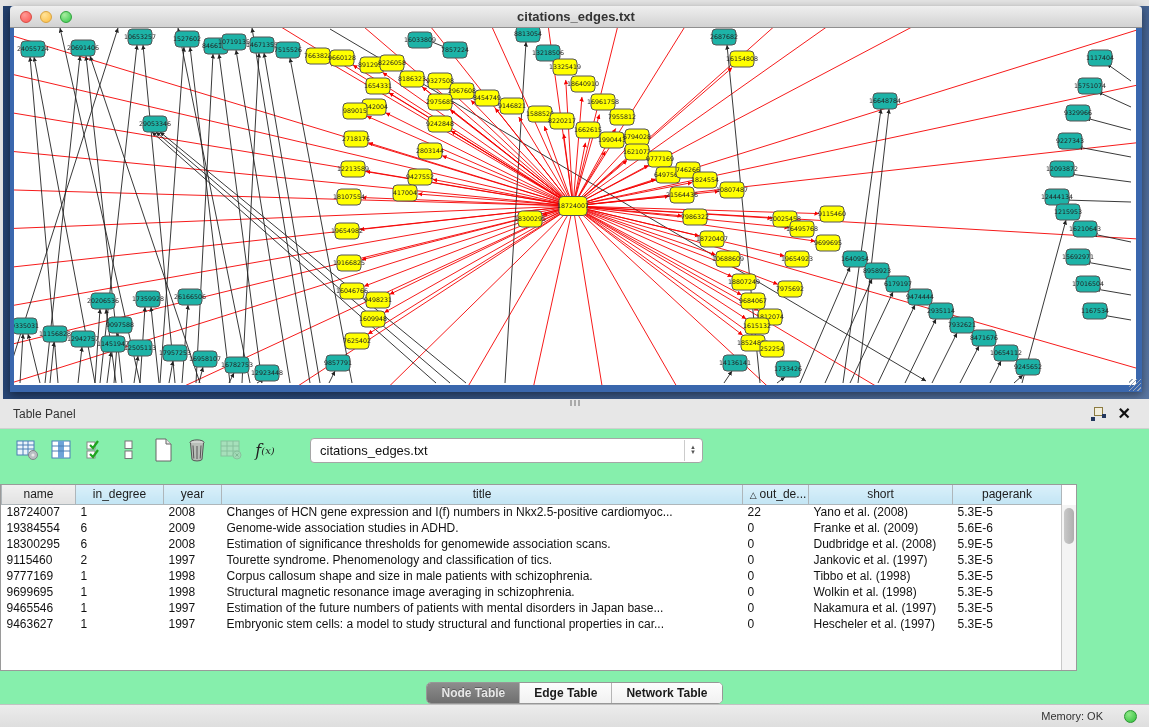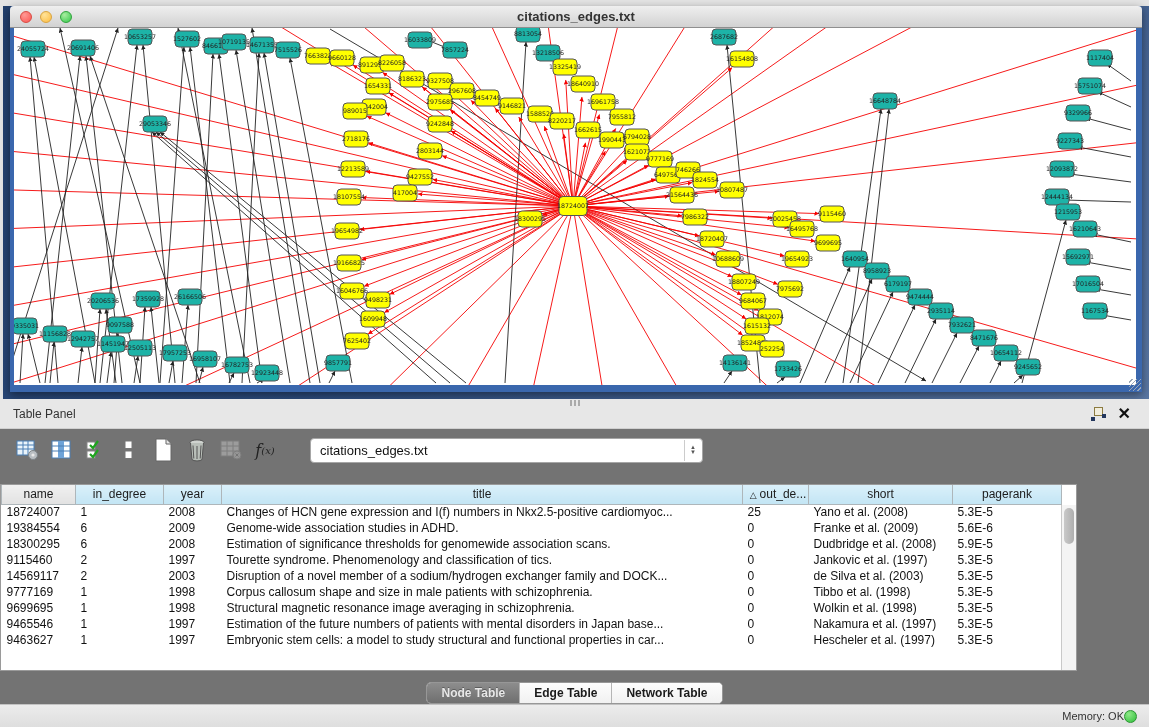--- a/index.html
+++ b/index.html
@@ -18,21 +18,21 @@
   .tl.red { background:radial-gradient(circle at 35% 30%,#ff9a95,#fc5652); border:1px solid #d94b42; margin-left:10px;}
   .tl.yel { background:radial-gradient(circle at 35% 30%,#ffe39a,#fdbc40); border:1px solid #d9a440; }
   .tl.grn { background:radial-gradient(circle at 35% 30%,#a8eda0,#34c84a); border:1px solid #2fa33c; }
   #wintitle { position:absolute; left:0; right:0; text-align:center; font-size:13px; color:#333; font-weight:bold; }
   #canvas-wrap { position:absolute; left:4px; top:22px; right:6px; bottom:7px; background:#fff; overflow:hidden; }
   #netsvg { display:block; }
   #resize-grip { position:absolute; right:1px; bottom:1px; width:12px; height:12px;
     background:repeating-linear-gradient(135deg,transparent 0 2px,#9aa7b8 2px 3px); }
 
   
-  #tablepanel { position:absolute; left:0; top:399px; width:1149px; height:328px; background:#737373; }
+  #tablepanel { position:absolute; left:0; top:399px; width:1149px; height:328px; background:#86efac; }
   #tp-grip { position:absolute; left:570px; top:1px; width:10px; height:6px;
     background:repeating-linear-gradient(90deg,#aaa 0 2px,transparent 2px 4px); }
   #tp-header { height:30px; display:flex; align-items:center; background:#e7e7e7; border-bottom:1px solid #d0d0d0; }
   #tp-title { font-size:12px; color:#333; padding-left:13px; }
   #tp-headbtns { margin-left:auto; display:flex; align-items:center; gap:12px; padding-right:18px; }
   #float-icon { width:15px; height:14px; position:relative; }
   #float-icon .sq1 { position:absolute; left:3px; top:0; width:9px; height:9px; border:1px solid #8c7b40; background:#f2eedd;}
   #float-icon .sq2 { position:absolute; left:0; bottom:0; width:4px; height:4px; background:#23365c; }
   #float-icon .sq3 { position:absolute; right:0; top:7px; width:4px; height:4px; background:#23365c; }
   #tp-close { font-size:16px; font-weight:bold; color:#111; line-height:14px; cursor:default; }
@@ -61,21 +61,21 @@
 
   #tp-tabs { position:absolute; left:0; right:0; top:283px; display:flex; justify-content:center; }
   .seg { display:flex; border:1px solid #979797; border-radius:5px; overflow:hidden; background:#fff;
     box-shadow:inset 0 1px 0 rgba(255,255,255,.7); }
   .seg-btn { font-size:12px; font-weight:bold; color:#1a1a1a; padding:3px 14px; border-left:1px solid #b5b5b5; background:linear-gradient(#fdfdfd,#f1f1f1); }
   .seg-btn:first-child { border-left:none; }
   .seg-btn.sel { background:linear-gradient(#8d8d8d,#6f6f6f); color:#e8e8e8; text-shadow:0 -1px 0 rgba(0,0,0,.3);text-align:center; }
 
   #statusbar { position:absolute; left:0; bottom:0; width:1149px; height:23px; background:linear-gradient(#ececec,#dedede);
     border-top:1px solid #c2c2c2; display:flex; align-items:center; justify-content:flex-end; }
-  #mem-label { font-size:11px; color:#333; margin-right:0; }
+  #mem-label { font-size:11px; color:#333; margin-right:21px; }
   #mem-dot { width:13px; height:13px; border-radius:50%; margin-right:12px;
     background:radial-gradient(circle at 35% 30%,#8ee887,#2fbf3a); border:1px solid #2a9431; }
 </style>
 </head>
 <body>
 
 <div id="screen">
   <div id="desktop">
     <div id="netwin">
       <div id="titlebar">
@@ -803,21 +803,21 @@
               <th>short</th>
               <th>pagerank</th>
             </tr>
           </thead>
         <tbody id="tbody">
             <tr>
               <td>18724007</td>
               <td>1</td>
               <td>2008</td>
               <td>Changes of HCN gene expression and I(f) numbers in Nkx2.5-positive cardiomyoc...</td>
-              <td>25</td>
+              <td>22</td>
               <td>Yano et al. (2008)</td>
               <td>5.3E-5</td>
             </tr>
             <tr>
               <td>19384554</td>
               <td>6</td>
               <td>2009</td>
               <td>Genome-wide association studies in ADHD.</td>
               <td>0</td>
               <td>Franke et al. (2009)</td>
@@ -832,29 +832,20 @@
               <td>Dudbridge et al. (2008)</td>
               <td>5.9E-5</td>
             </tr>
             <tr>
               <td>9115460</td>
               <td>2</td>
               <td>1997</td>
               <td>Tourette syndrome. Phenomenology and classification of tics.</td>
               <td>0</td>
               <td>Jankovic et al. (1997)</td>
-              <td>5.3E-5</td>
-            </tr>
-            <tr>
-              <td>14569117</td>
-              <td>2</td>
-              <td>2003</td>
-              <td>Disruption of a novel member of a sodium/hydrogen exchanger family and DOCK...</td>
-              <td>0</td>
-              <td>de Silva et al. (2003)</td>
               <td>5.3E-5</td>
             </tr>
             <tr>
               <td>9777169</td>
               <td>1</td>
               <td>1998</td>
               <td>Corpus callosum shape and size in male patients with schizophrenia.</td>
               <td>0</td>
               <td>Tibbo et al. (1998)</td>
               <td>5.3E-5</td>

